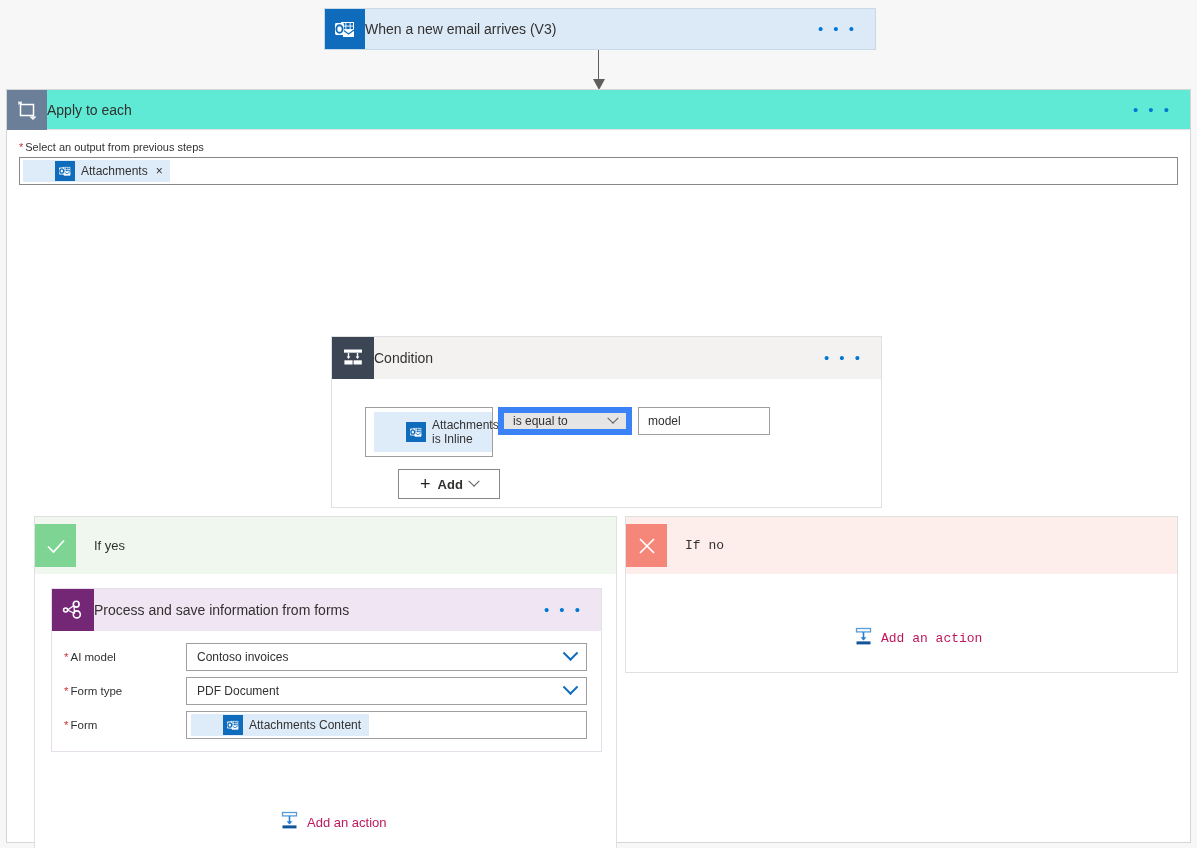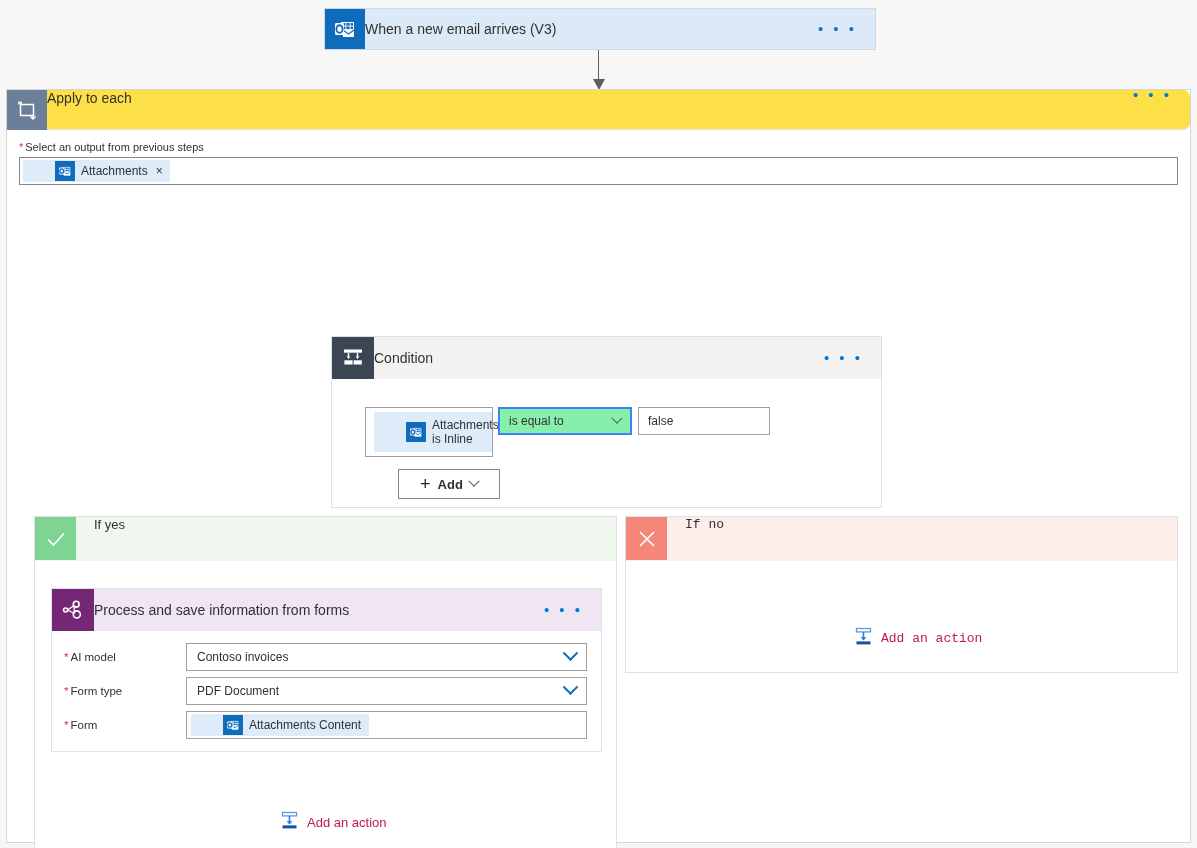--- a/index.html
+++ b/index.html
@@ -69,25 +69,24 @@
   }
 
   
   .scope {
     position: absolute; left: 6px; top: 89px;
     width: 1185px; height: 754px;
     background: #ffffff;
     border: 1px solid #d6d6d6;
   }
   .scope-header {
-    display: flex; 
+    display: flex; align-items: center;
     height: 40px;
-    background: #fde047;
+    background: #5eead4;
     border-bottom: 1px solid #e1e1e1;
-    border-radius: 7px;
   }
   .scope-header .card-icon { background: #6b7f99; }
   .scope-body { position: relative; padding: 0; }
 
   .field-label {
     font-size: 11px;
     color: #323130;
     padding: 11px 0 4px 12px;
   }
   .req { color: #d13438; margin-right: 2px; }
@@ -158,22 +157,22 @@
     height: 40px;
     align-items: center;
   }
   .cond-operand .token-text {
     line-height: 14px;
     white-space: normal;
   }
   .cond-operator {
     width: 134px; height: 28px;
     margin-left: 5px;
-    border: 2px solid #3b82f6;
-    background: #86efac;
+    border: 6px solid #3b82f6;
+    background: #e5e5e5;
     display: flex; align-items: center;
     padding: 0 9px;
     font-size: 12px;
     justify-content: space-between;
   }
   .cond-value {
     width: 132px; height: 28px;
     margin-left: 6px;
     border: 1px solid #a19f9d;
     background: #fff;
@@ -195,22 +194,22 @@
 
   
   .branch {
     position: absolute;
     background: #fff;
     border: 1px solid #e0e0e0;
   }
   .branch-yes { left: 27px; top: 386px; width: 583px; height: 337px; }
   .branch-no  { left: 618px; top: 386px; width: 553px; height: 157px; font-family: Liberation Mono, monospace; }
   .branch-header {
-    display: flex; align-items: flex-start;
-    height: 44px;
+    display: flex; align-items: center;
+    height: 57px;
   }
   .branch-yes .branch-header { background: #eff7ef; }
   .branch-no  .branch-header { background: #fdeeec; }
   .branch-header .card-icon {
     width: 41px; flex: 0 0 41px; height: 43px;
   }
   .branch-yes .branch-header .card-icon { background: #7ed492; }
   .branch-no  .branch-header .card-icon { background: #f4867a; }
   .branch-title {
     padding-left: 18px;
@@ -412,21 +411,21 @@
                 <span class="token-text"><span>Attachments</span><br><span>is Inline</span></span>
               </span>
             </div>
 
             <div class="cond-operator">
               <span>is equal to</span>
               <span class="chev-sm"></span>
             </div>
 
             <div class="cond-value">
-              <span>false</span>
+              <span>model</span>
             </div>
           </div>
 
           <div class="add-btn">
             <span class="plus">+</span>
             <span>Add</span>
             <span class="chev-sm"></span>
           </div>
         </div>
       </div>

